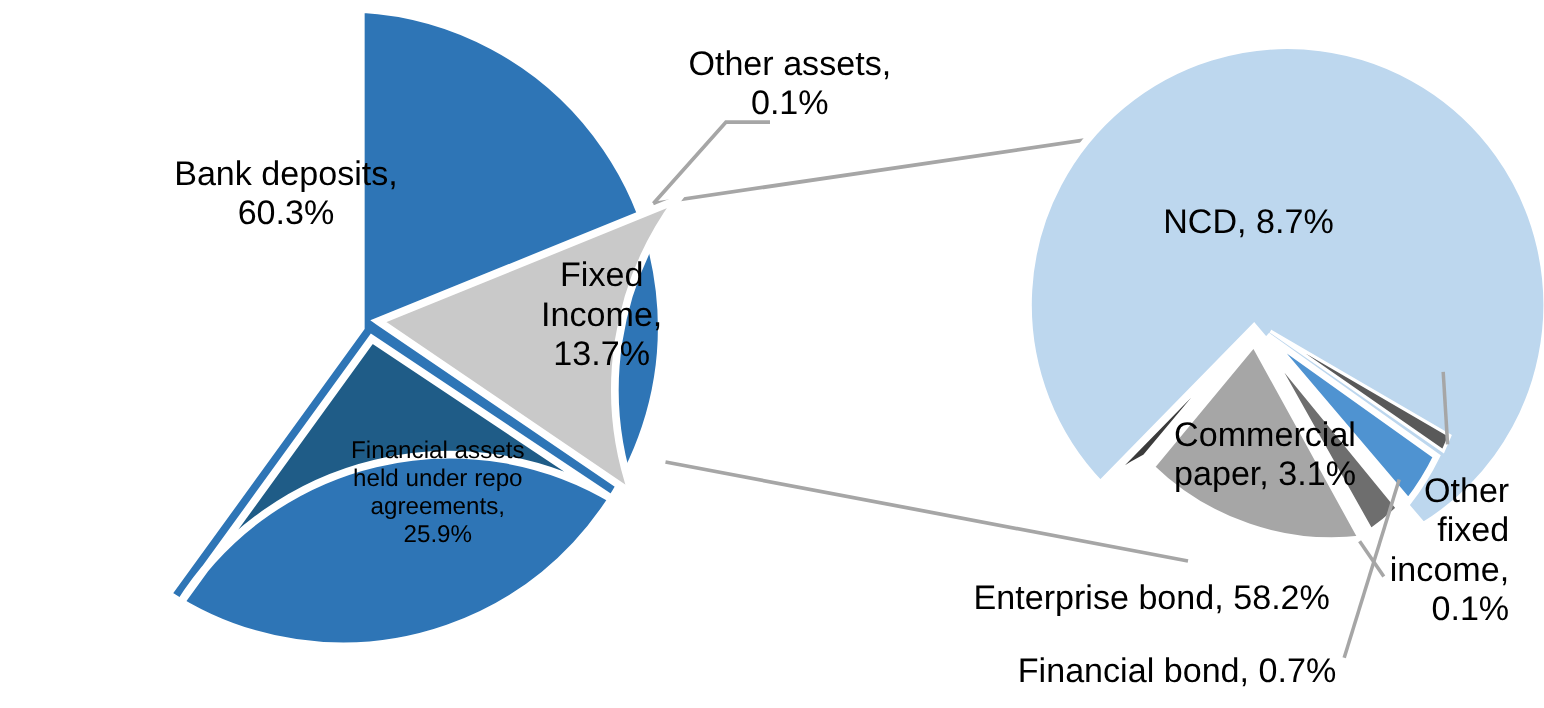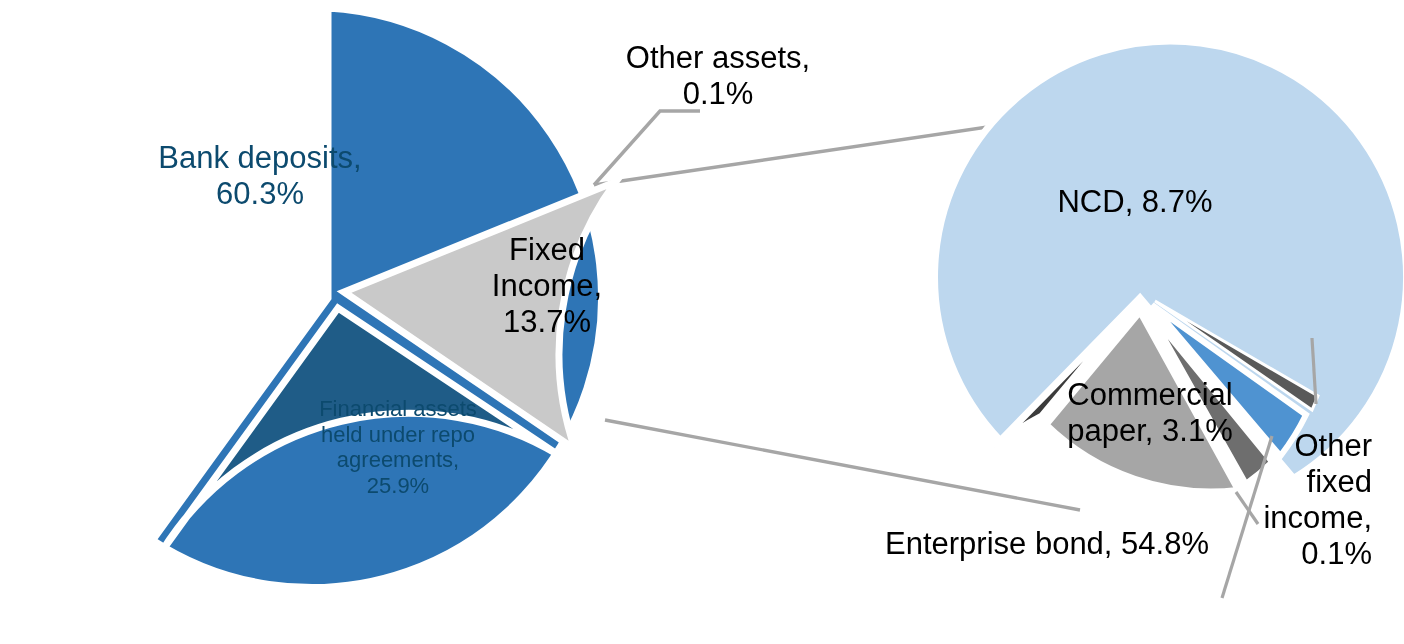--- a/index.html
+++ b/index.html
@@ -25,21 +25,21 @@
   }
   .lbl {
     position: absolute;
     font-family: "Liberation Sans", sans-serif;
     font-weight: 400;
     line-height: 1.16;
     white-space: pre;
     pointer-events: none;
   }
   .lbl-dark { color: #000000; }
-  .lbl-white { color: #0c4a6e; }
+  .lbl-white { color: #000000; }
   .ta-c { text-align: center; }
 
   
   #lab-bank      { left: 110px; top: 140px; width: 300px; font-size: 31px; }
   #lab-repo      { left: 248px; top: 396px; width: 300px; font-size: 22px; }
   #lab-fixed     { left: 452px; top: 232px; width: 190px; font-size: 31px; }
   #lab-otherass  { left: 588px; top: 40px;  width: 260px; font-size: 31px; }
 
   
   #lab-ncd       { left: 1000px; top: 184px; width: 270px; font-size: 31px; text-align: center; }
@@ -128,21 +128,22 @@
 
   <div class="lbl lbl-dark ta-c" id="lab-otherass">Other assets,
 0.1%</div>
 
   <div class="lbl lbl-dark ta-c" id="lab-ncd">NCD, 8.7%</div>
 
 
   <div class="lbl lbl-dark ta-c" id="lab-cp">Commercial
 paper, 3.1%</div>
 
-  <div class="lbl lbl-dark ta-c" id="lab-ent">Enterprise bond, 54.8%</div>
+  <div class="lbl lbl-dark ta-c" id="lab-ent">Enterprise bond, 58.2%</div>
 
+  <div class="lbl lbl-dark ta-c" id="lab-finbond">Financial bond, 0.7%</div>
 
   <div class="lbl lbl-dark ta-c" id="lab-ofi">Other
 fixed
 income,
 0.1%</div>
 
 </div>
 
 </body></html>

